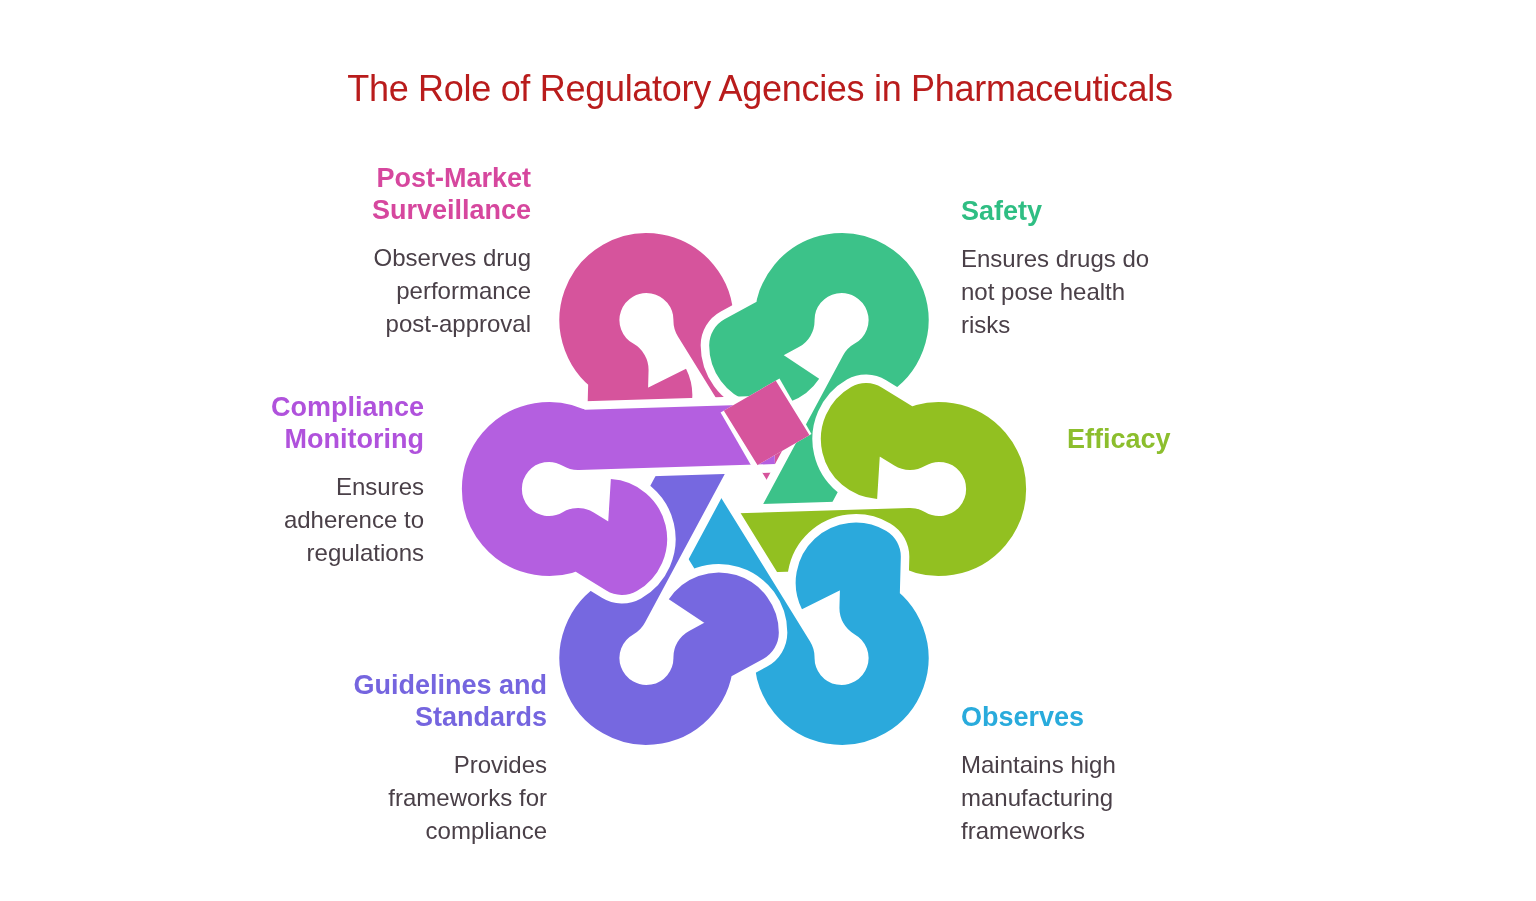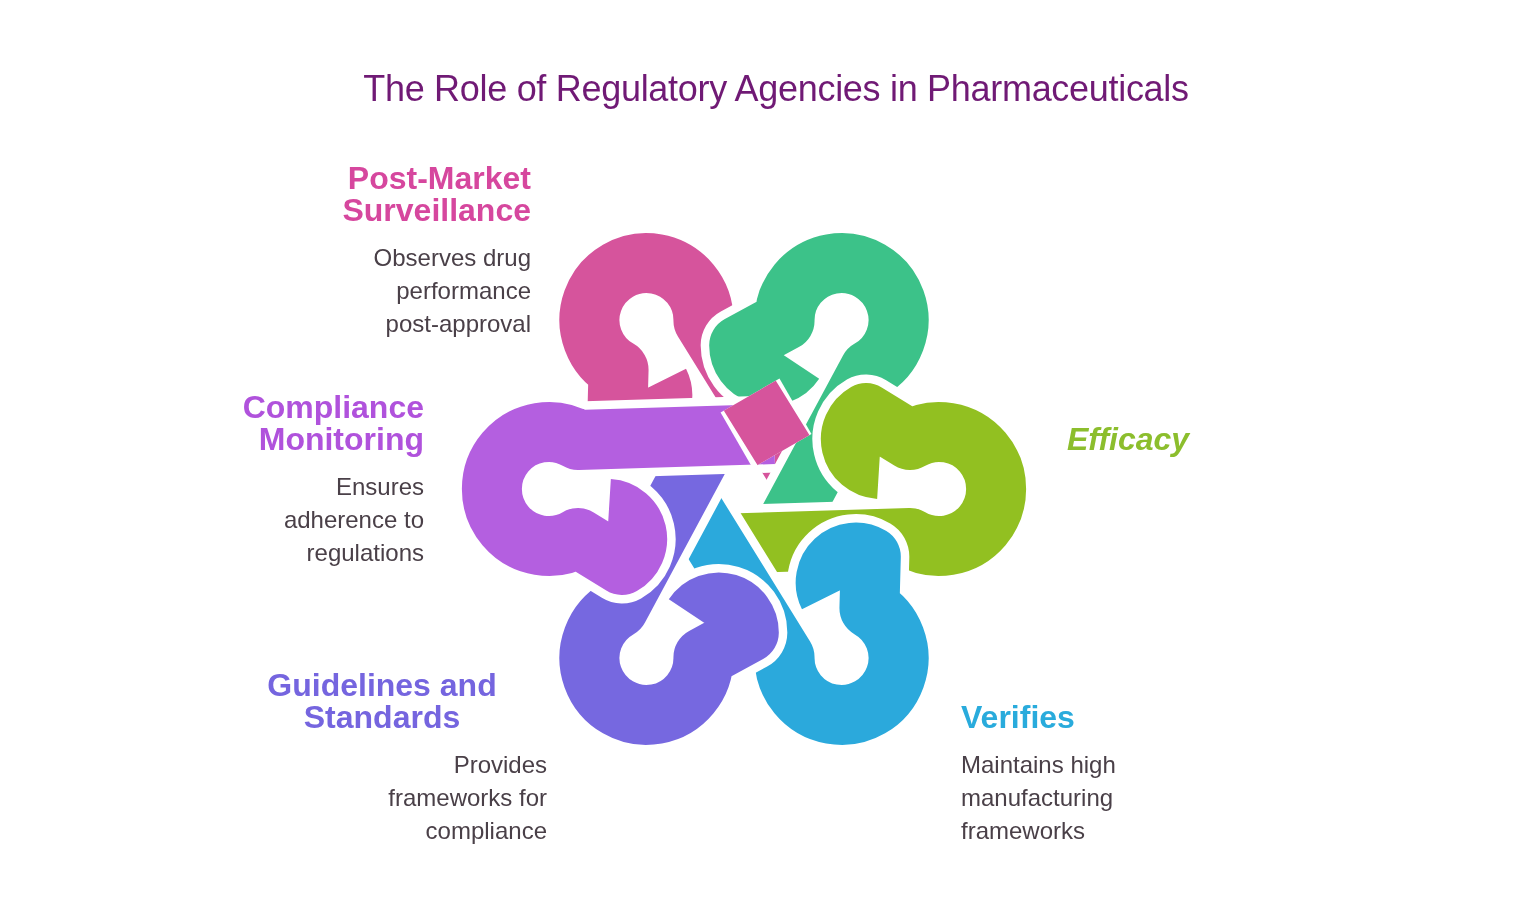--- a/index.html
+++ b/index.html
@@ -13,27 +13,27 @@
   }
   .stage {
     position: relative;
     width: 1536px;
     height: 901px;
     background: #ffffff;
   }
   .page-title {
     position: absolute;
     top: 68px;
-    left: 16px;
+    left: 0;
     width: 1520px;
     text-align: center;
     font-size: 36px;
     font-weight: 400;
     letter-spacing: -0.3px;
-    color: #701a75;
+    color: #b91c1c;
     margin: 0;
   }
   .knot-svg {
     position: absolute;
     top: 0;
     left: 0;
   }
   .knot-casing {
     fill: none;
     stroke: #ffffff;
@@ -47,21 +47,21 @@
     stroke-linecap: butt;
     stroke-linejoin: round;
   }
   .callout {
     position: absolute;
     line-height: 33px;
   }
   .callout.align-right { text-align: right; }
   .callout.align-left  { text-align: left; }
   .callout-title {
-    font-size: 32px;
+    font-size: 27px;
     font-weight: 700;
     line-height: 32px;
     white-space: pre-line;
     margin-bottom: 15px;
   }
   .callout-desc {
     font-size: 24px;
     font-weight: 400;
     color: #4A4048;
     line-height: 33px;
@@ -122,34 +122,40 @@
   </svg>
 
   <div class="callout align-right" style="top:162px; right:1005px; width:330px;">
     <div class="callout-title" style="color: rgb(214, 71, 158);">Post-Market
 Surveillance</div>
     <div class="callout-desc">Observes drug
 performance
 post-approval</div>
   </div>
 
+  <div class="callout align-left" style="top:195px; left:961px; width:300px;">
+    <div class="callout-title" style="color: rgb(47, 190, 131);">Safety</div>
+    <div class="callout-desc">Ensures drugs do
+not pose health
+risks</div>
+  </div>
 
   <div class="callout align-left" style="top:423px; left:1067px; width:300px;">
-    <div class="callout-title" style="color: rgb(140, 190, 45); font-style: italic;">Efficacy</div>
+    <div class="callout-title" style="color: rgb(140, 190, 45);">Efficacy</div>
   </div>
 
   <div class="callout align-left" style="top:701px; left:961px; width:300px;">
-    <div class="callout-title" style="color: rgb(41, 171, 220);">Verifies</div>
+    <div class="callout-title" style="color: rgb(41, 171, 220);">Observes</div>
     <div class="callout-desc">Maintains high
 manufacturing
 frameworks</div>
   </div>
 
   <div class="callout align-right" style="top:669px; right:989px; width:330px;">
-    <div class="callout-title" style="color: rgb(117, 101, 223); text-align: center;">Guidelines and
+    <div class="callout-title" style="color: rgb(117, 101, 223);">Guidelines and
 Standards</div>
     <div class="callout-desc">Provides
 frameworks for
 compliance</div>
   </div>
 
   <div class="callout align-right" style="top:391px; right:1112px; width:330px;">
     <div class="callout-title" style="color: rgb(176, 82, 220);">Compliance
 Monitoring</div>
     <div class="callout-desc">Ensures

